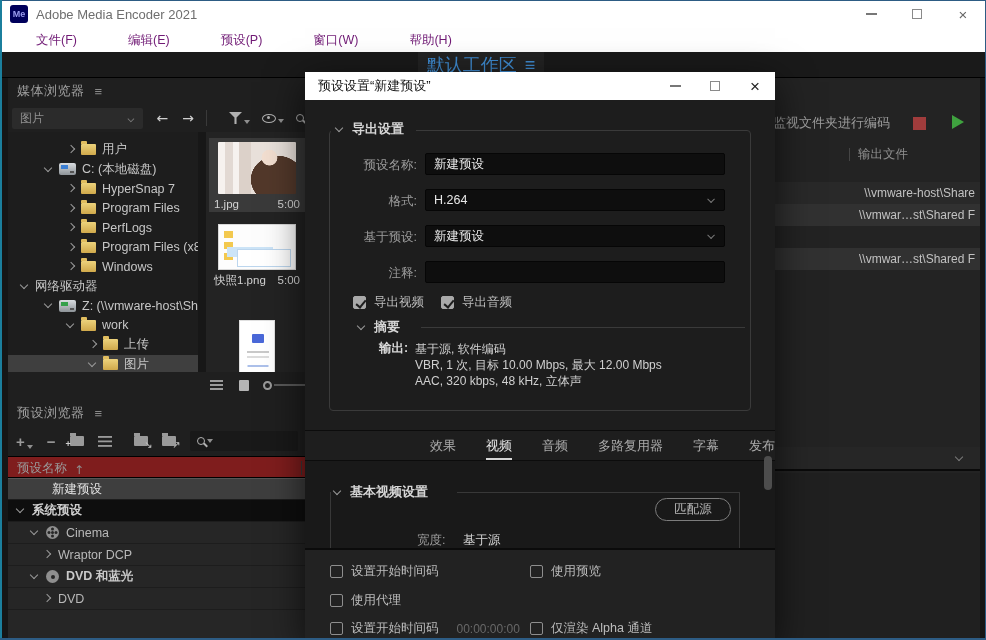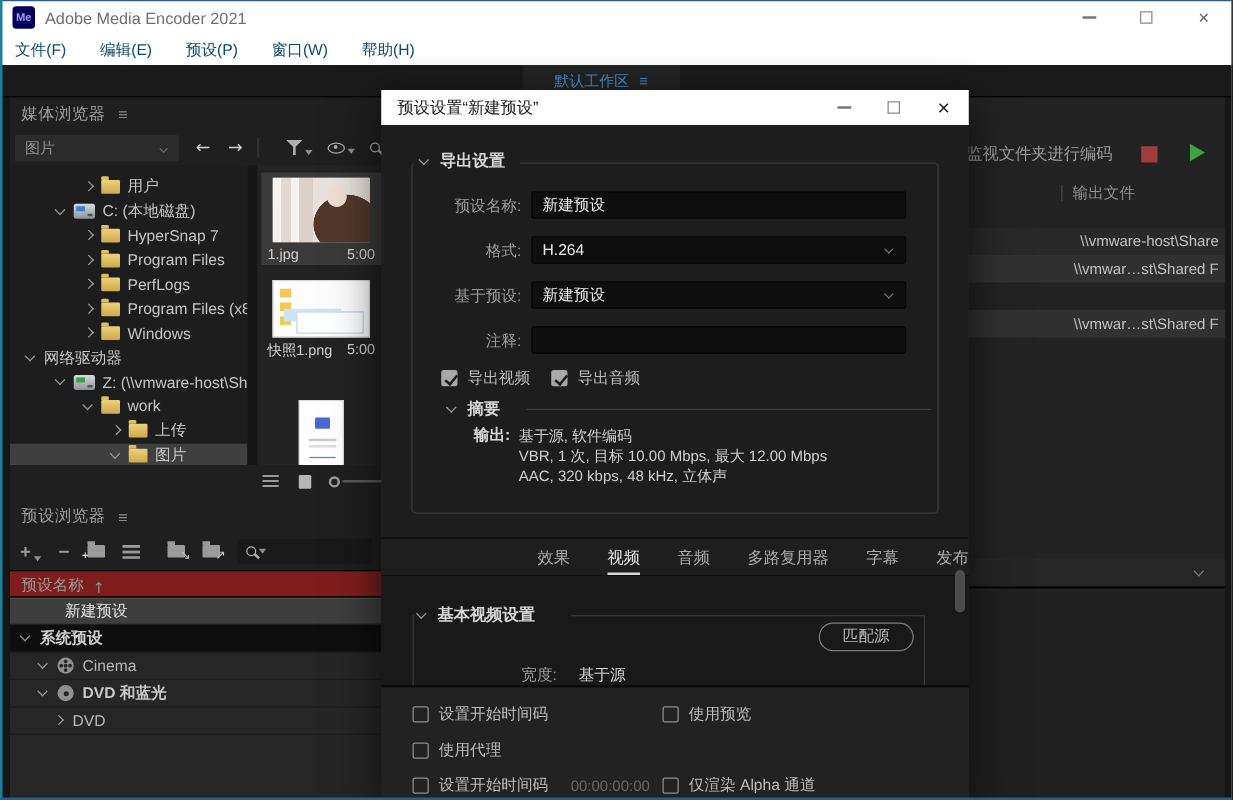--- a/index.html
+++ b/index.html
@@ -21,26 +21,26 @@
   .win-title { margin-left:8px; font-size:13px; color:#6e6e6e; }
   .win-btns { margin-left:auto; display:flex; height:28px; }
   .win-btn { width:46px; height:28px; display:flex; align-items:center; justify-content:center; color:#5f5f5f; cursor:default; }
   .ic-min { width:11px; height:1.5px; background:#777; display:inline-block; }
   .ic-max { width:10px; height:10px; border:1.3px solid #8a8a8a; display:inline-block; }
   .ic-close { font-size:15px; color:#666; line-height:1; }
 
   
   .menubar { position:absolute; left:0; top:28px; width:986px; height:24px; background:#ffffff;
     display:flex; align-items:center; padding-left:12px; }
-  .menu-item { font-size:12.5px; color:#0c4a6e; padding:0 13px 0 0; margin-right:14px; }
+  .menu-item { font-size:12.5px; color:#701a75; padding:0 13px 0 0; margin-right:14px;margin-left:24px; }
 
   
   .tabstrip { position:absolute; left:0; top:52px; width:986px; height:26px; background:#1a1a1a; border-bottom:1px solid #000; }
   .ws-tab { position:absolute; left:418px; top:0; width:126px; height:26px; background:#232323;
-    display:flex; align-items:center; justify-content:center; gap:8px; color:#3f8cd2; font-size:12px; }
+    display:flex; align-items:center; justify-content:center; gap:8px; color:#3f8cd2; font-size:18px; }
 
   
   .panel-header { height:26px; display:flex; align-items:center; padding-left:9px; color:#9f9f9f; font-size:13px; letter-spacing:0.5px; }
   .pmenu { color:#8a8a8a; font-size:13px; margin-left:10px; }
 
   
   .chev { width:9px; height:9px; display:inline-block; position:relative; flex:none; }
   .chev::before { content:""; position:absolute; width:5px; height:5px;
     border-right:1.5px solid #9a9a9a; border-bottom:1.5px solid #9a9a9a; transform:rotate(45deg); left:1px; top:0; }
   .chev.closed::before { transform:rotate(-45deg); left:2px; top:1px; }
@@ -408,20 +408,24 @@
       </div>
       <div class="prow band p-ind1">
         <span class="chev"></span>
         <span>系统预设</span>
       </div>
       <div class="prow p-ind2">
         <span class="chev"></span>
         <span class="reel"></span>
         <span>Cinema</span>
       </div>
+      <div class="prow p-ind3">
+        <span class="chev closed"></span>
+        <span>Wraptor DCP</span>
+      </div>
       <div class="prow bold p-ind2">
         <span class="chev"></span>
         <span class="disc"></span>
         <span>DVD 和蓝光</span>
       </div>
       <div class="prow p-ind3">
         <span class="chev closed"></span>
         <span>DVD</span>
       </div>
     </div>

